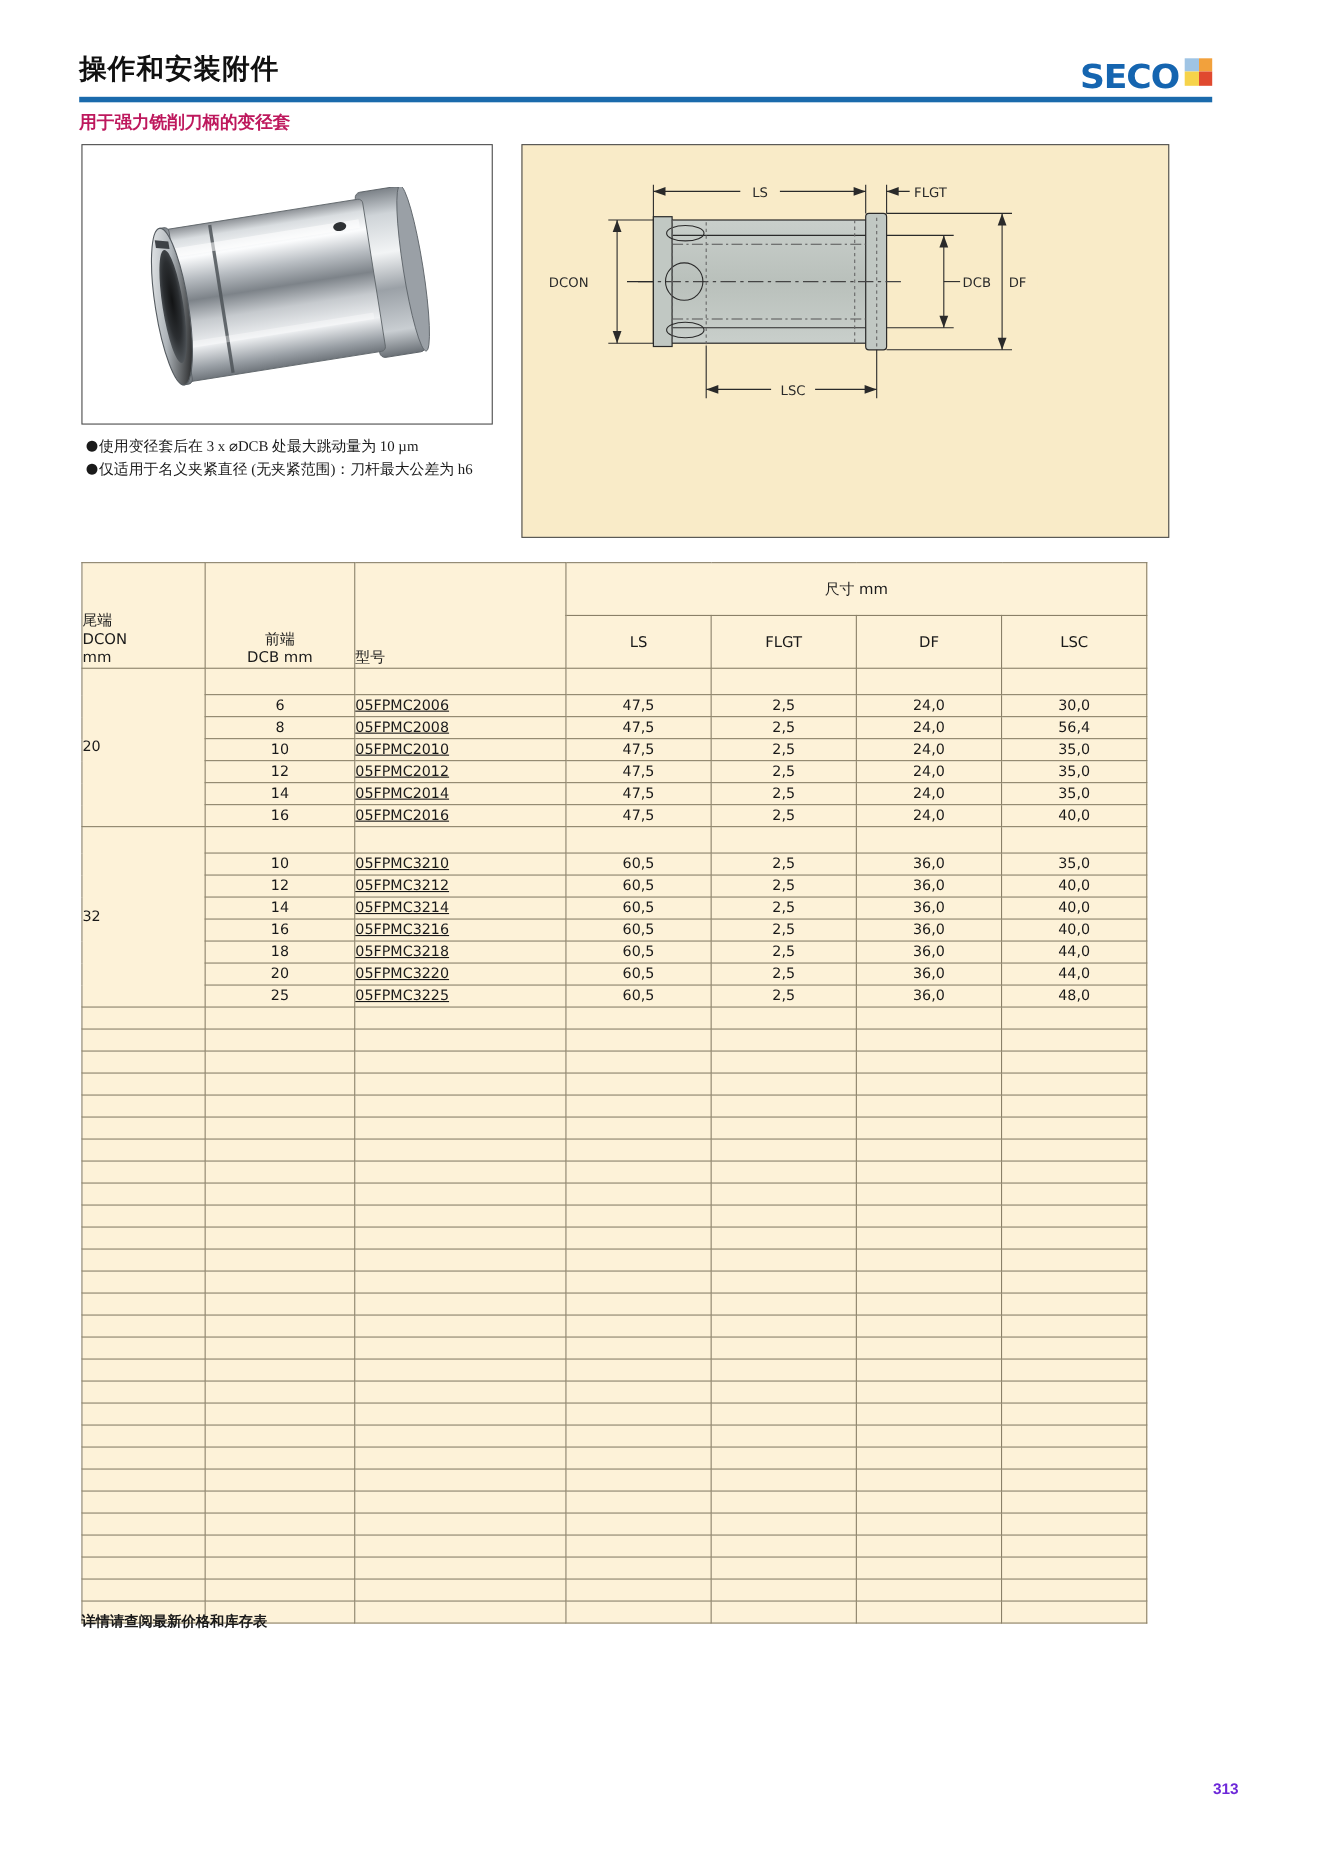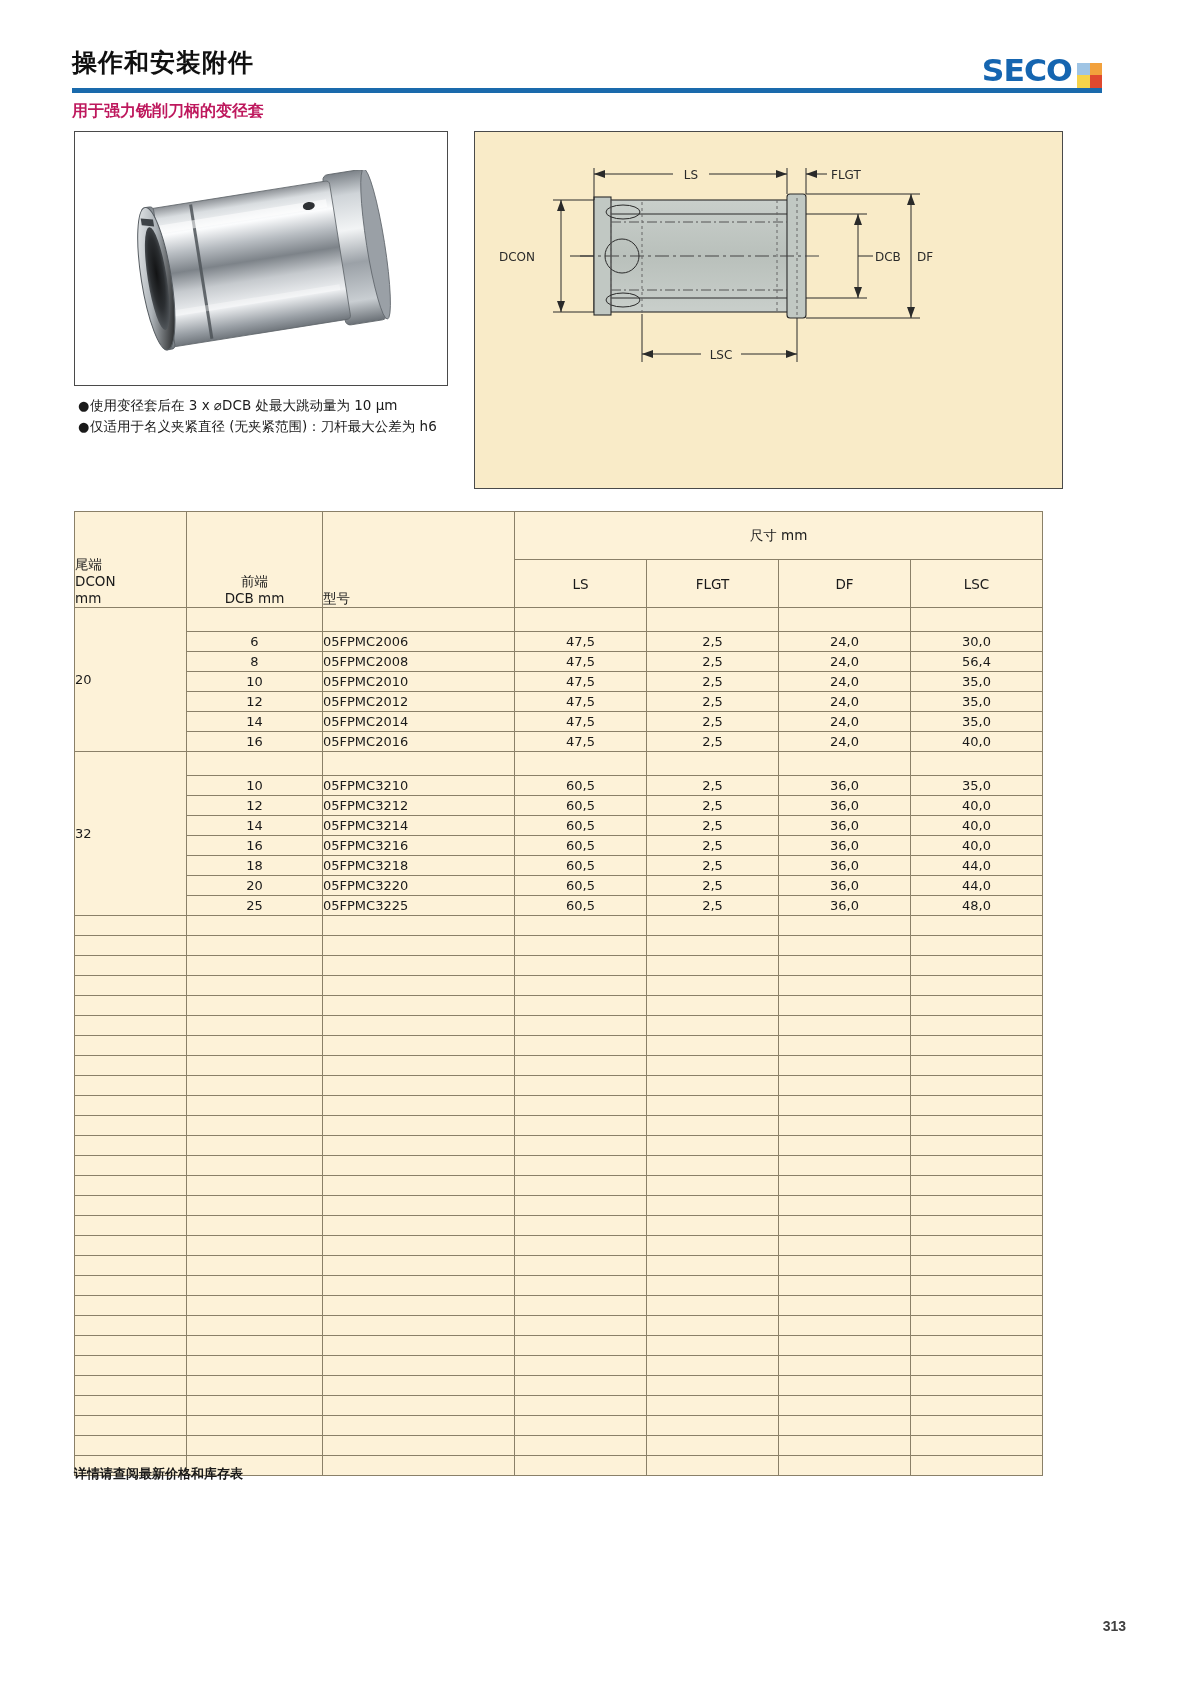--- a/index.html
+++ b/index.html
@@ -23,21 +23,21 @@
     width: 1030px; height: 52px;
     display: flex; align-items: center; justify-content: space-between;
   }
   .page-title {
     font-size: 25px;
     font-weight: bold;
     letter-spacing: 1px;
     font-family: Liberation Serif, serif;
     color: #101010;
   }
-  .logo { display: flex; align-items: flex-end; gap: 7px; margin-top: 16px; }
+  .logo { display: flex; align-items: flex-start; gap: 7px; margin-top: 16px; }
   .logo-text {
     font-size: 30px;
     font-weight: bold;
     color: #1565b0;
     letter-spacing: -1px;
     font-family: "DejaVu Sans", "Liberation Sans", sans-serif;
     transform: scaleX(1.05);
   }
   .logo-block {
     width: 25px; height: 25px;
@@ -87,21 +87,21 @@
     line-height: 19px;
     margin-bottom: 2px;
     font-family: "DejaVu Sans", "Liberation Sans", sans-serif;
   }
   .bullet .dot {
     flex: 0 0 auto;
     width: 12px;
     font-size: 13px;
     line-height: 19px;
   }
-  .bullet .txt { flex: 1 1 auto; }
+  .bullet .txt { flex: 1 1 auto; font-family: Liberation Serif, serif; }
 
   
   .draw-box {
     position: absolute;
     left: 474px; top: 131px;
     width: 589px; height: 358px;
     border: 1.5px solid #4a4a4a;
     background: #f9ebc8;
   }
   .draw-box svg { display: block; }
@@ -157,38 +157,38 @@
   }
 
   td.model, th.model { background: #fbdfb4; }
 
   tr.datarow td { height: 20px; font-size: 13px; }
   tr.grouprow td { height: 24px; font-size: 13px; }
   tr.emptyrow td { height: 20px; }
 
   td.num     { text-align: center; }
   td.grp     { text-align: left; font-weight: bold; padding-left: 9px; vertical-align: middle; }
-  td.modelc  { text-align: left; padding-left: 9px; font-weight: bold; background: #fbdfb4; }
+  td.modelc  { text-align: left; padding-left: 9px; font-weight: bold; background: #fbdfb4; text-decoration: underline; }
 
   tr.sec-start td { border-top: 1.6px solid #5a5442; }
 
   
   .footnote {
     position: absolute;
     left: 74px; top: 1465px;
     font-size: 13px;
     font-weight: bold;
     font-family: Liberation Sans, sans-serif;
   }
   .pageno {
     position: absolute;
     right: 74px; top: 1618px;
     font-size: 14px;
     font-weight: bold;
-    color: #404040;
+    color: #6d28d9;
   }
 </style>
 </head>
 <body>
 
 <div class="page">
 
   <div class="header-row">
     <div class="page-title">操作和安装附件</div>
     <div class="logo">

